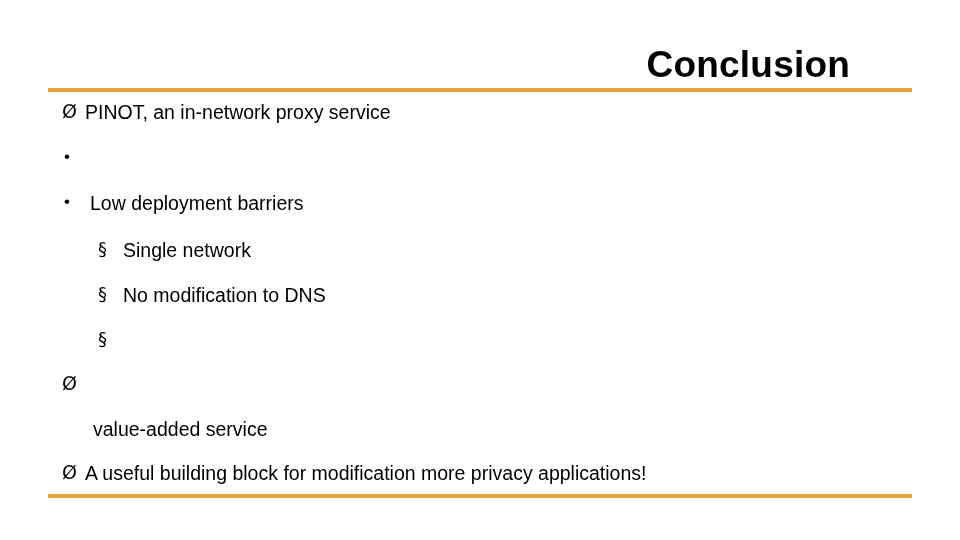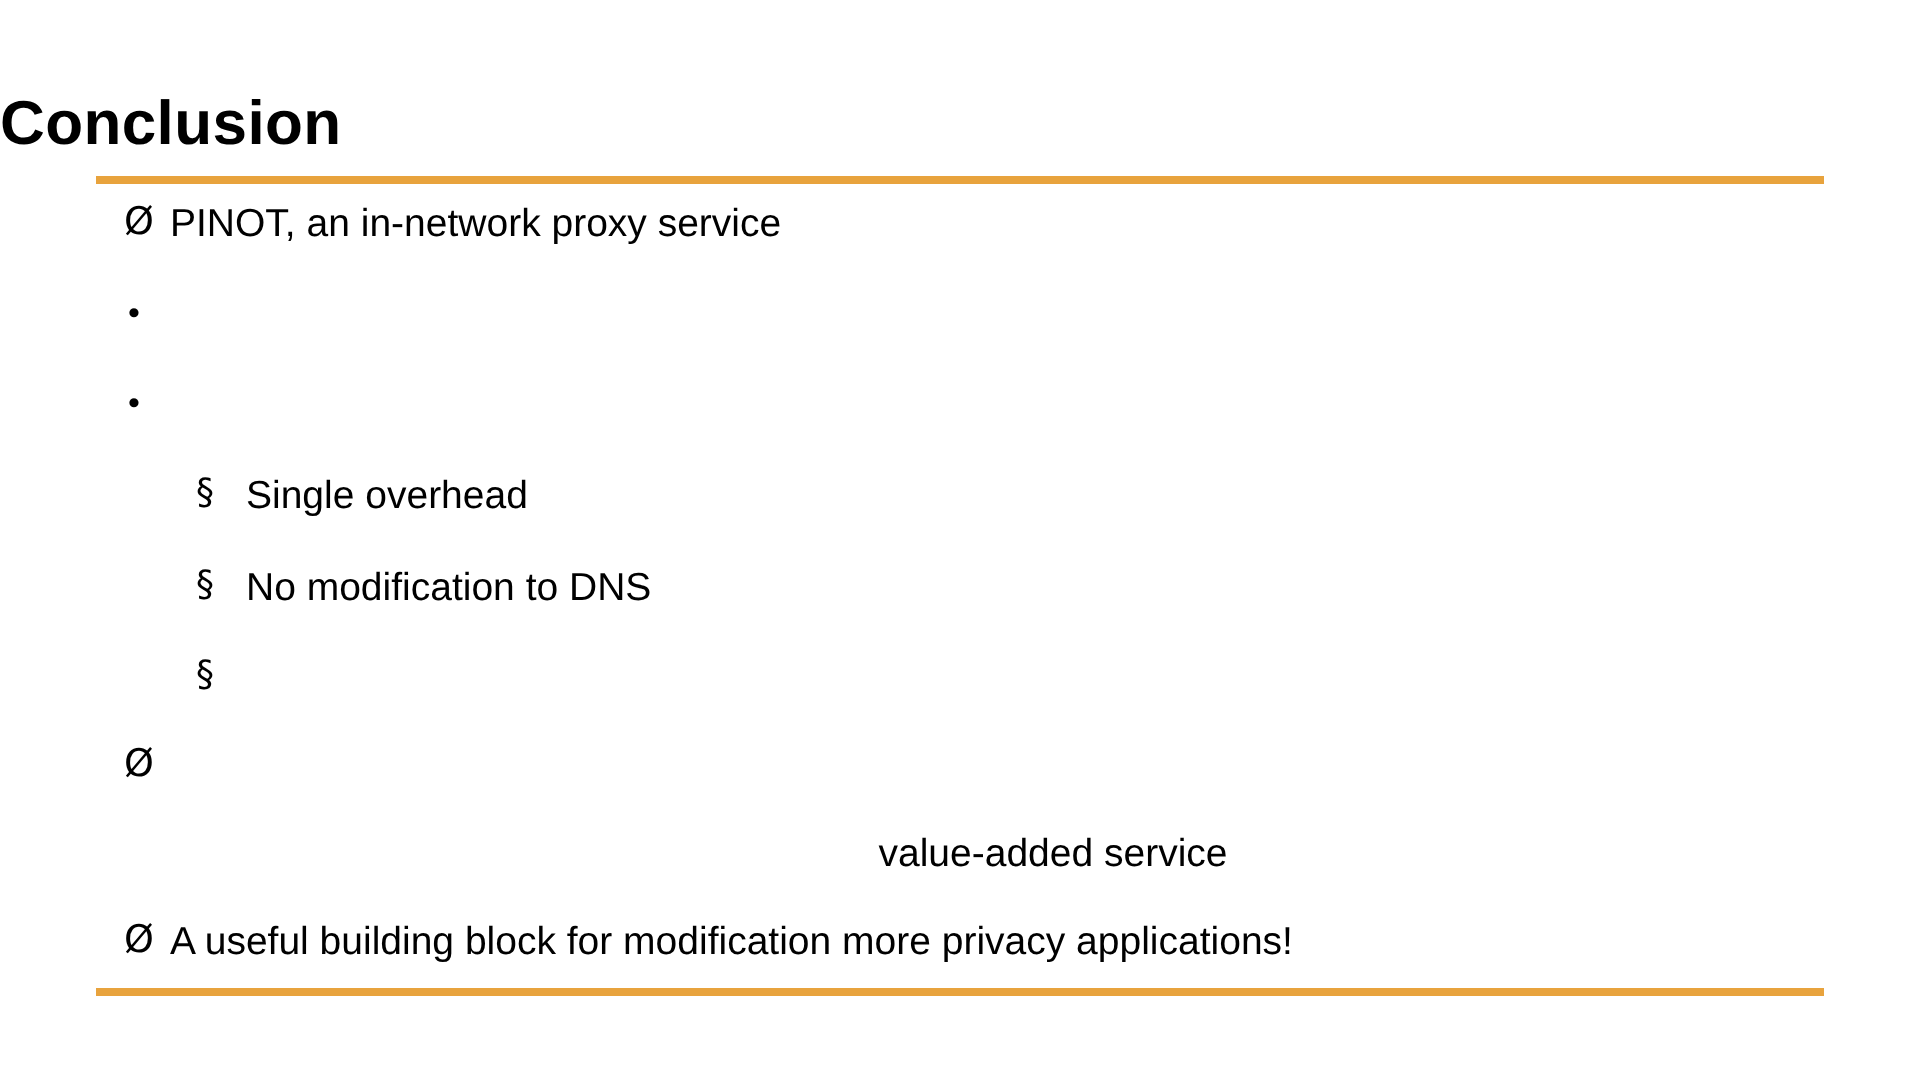--- a/index.html
+++ b/index.html
@@ -17,22 +17,22 @@
     position: relative;
     width: 960px;
     height: 540px;
     box-sizing: border-box;
   }
   .slide-title {
     position: absolute;
     top: 44px;
     left: 0;
     width: 850px;
-    text-align: left;
-    font-size: 31px;
+    text-align: right;
+    font-size: 37px;
     font-weight: bold;
     color: #000000;
     letter-spacing: 0.2px;
   }
   .rule-top {
     position: absolute;
     left: 48px;
     top: 88px;
     width: 864px;
     height: 4px;
@@ -96,21 +96,20 @@
   .lvl3 .bullet {
     width: 25px;
     font-family: "DejaVu Sans", sans-serif;
     font-size: 18px;
   }
   .wrap-line {
     padding-left: 93px;
     margin-bottom: 20px;
     font-size: 19.5px;
     color: #000000;
-    text-align: center;
   }
   .slide-number {
     position: absolute;
     right: 48px;
     top: 506px;
     font-size: 11px;
     color: #000000;
     margin-top: 36px;
   }
 </style>
@@ -129,25 +128,26 @@
       <span class="bullet">Ø</span>
       <span class="text">PINOT, an in-network proxy service</span>
     </div>
 
     <div class="line lvl2">
       <span class="bullet">•</span>
     </div>
 
     <div class="line lvl2">
       <span class="bullet">•</span>
+      <span class="text">Low deployment barriers</span>
     </div>
 
     <div class="line lvl3">
       <span class="bullet">§</span>
-      <span class="text">Single overhead</span>
+      <span class="text">Single network</span>
     </div>
 
     <div class="line lvl3">
       <span class="bullet">§</span>
       <span class="text">No modification to DNS</span>
     </div>
 
     <div class="line lvl3">
       <span class="bullet">§</span>
     </div>

